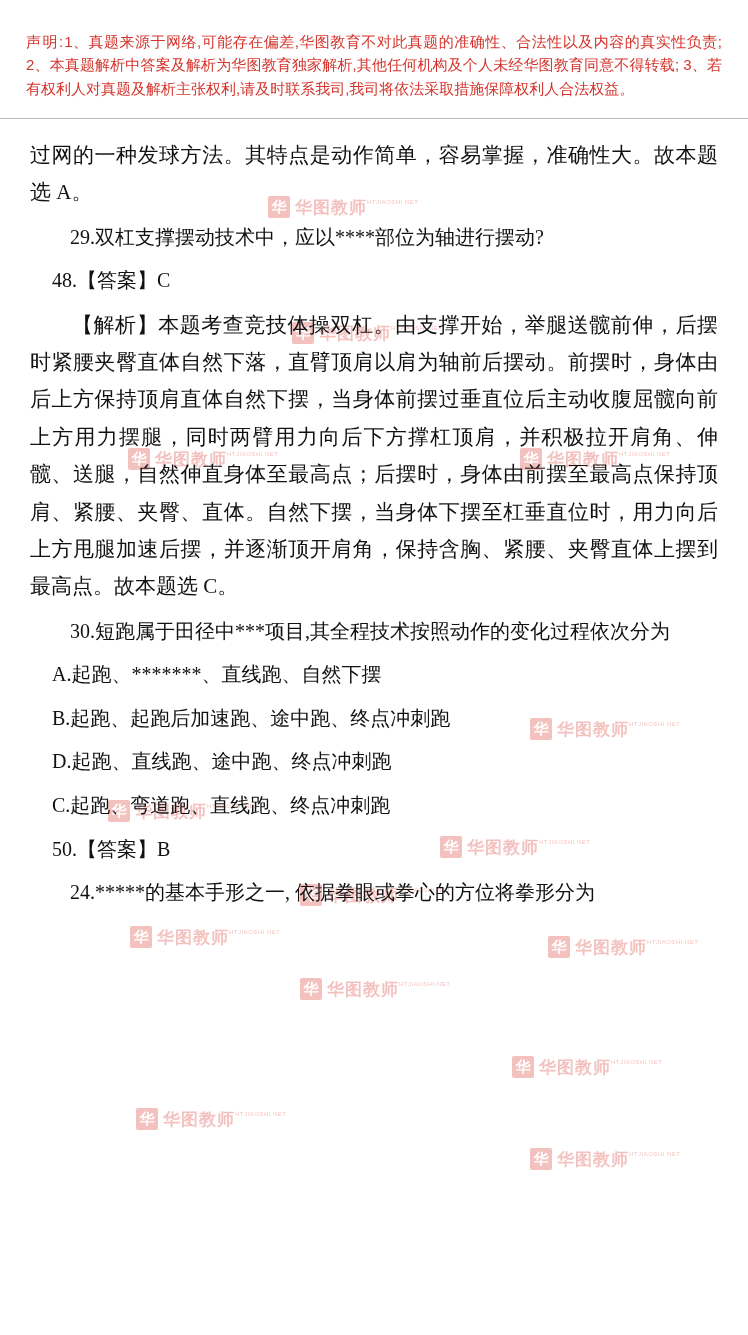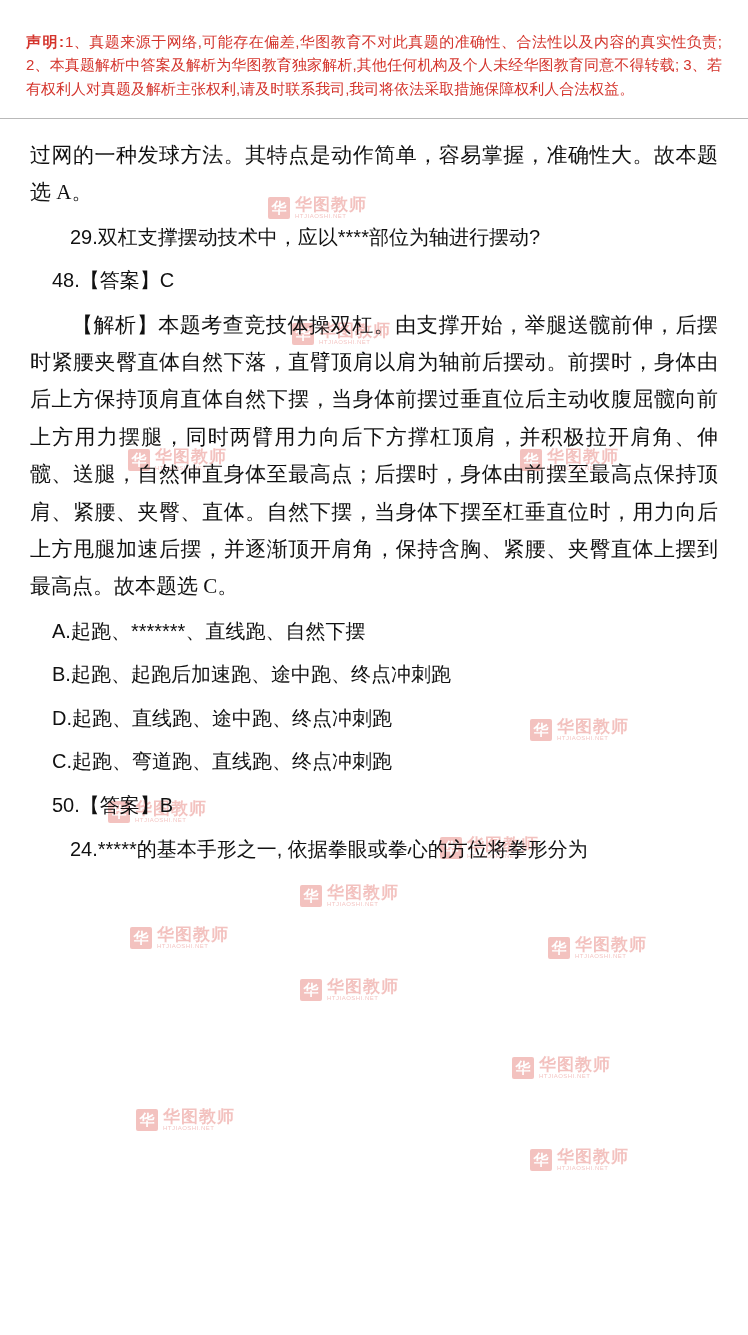--- a/index.html
+++ b/index.html
@@ -46,21 +46,21 @@
     color: #fff;
     font-size: 15px;
     font-weight: bold;
     line-height: 22px;
     text-align: center;
     border-radius: 2px;
     font-family: "Liberation Serif", serif;
   }
   .wm .wm-text {
     display: flex;
-    flex-direction: column;
+    flex-direction: row;
     line-height: 1;
   }
   .wm .wm-main {
     font-size: 17px;
     font-weight: bold;
     color: #d8372f;
     letter-spacing: 1px;
   }
   .wm .wm-sub {
     font-size: 6px;
@@ -73,21 +73,21 @@
     position: relative;
     z-index: 10;
     color: #d4342c;
     font-size: 15px;
     line-height: 1.55;
     padding: 30px 26px 4px 26px;
     text-align: justify;
     font-family: "Liberation Sans", "DejaVu Sans", sans-serif;
   }
   .declaration .decl-label {
-    font-weight: bold;
+    font-weight: normal;
     letter-spacing: 1px;
     margin-top: 44px;
   }
 
   hr.sep {
     position: relative;
     z-index: 10;
     border: none;
     border-top: 1px solid #b9b9b9;
     margin: 14px 0 0 0;
@@ -105,21 +105,21 @@
   }
   .content p {
     margin: 8px;
     text-align: justify;
     text-justify: inter-ideograph;
   }
   .p-indent { text-indent: 2em; }
   .p-indent-1 { text-indent: 1.1em; }
   .p-flush { text-indent: 0; }
   .sans {
-    font-family: Liberation Sans, sans-serif;
+    font-family: Liberation Serif, serif;
     font-size: 20px;
   }
 </style>
 </head>
 <body>
 
 <div class="page">
 
   <div class="watermark-layer">
       <div class="wm" style="left: 268px; top: 196px;">
@@ -226,20 +226,21 @@
     <span class="decl-label">声明:</span><span class="decl-body">1、真题来源于网络,可能存在偏差,华图教育不对此真题的准确性、合法性以及内容的真实性负责; 2、本真题解析中答案及解析为华图教育独家解析,其他任何机构及个人未经华图教育同意不得转载; 3、若有权利人对真题及解析主张权利,请及时联系我司,我司将依法采取措施保障权利人合法权益。</span>
   </div>
 
   <hr class="sep">
 
   <div class="content" id="content-root">
       <p class="p-flush">过网的一种发球方法。其特点是动作简单，容易掌握，准确性大。故本题选 A。</p>
       <p class="p-indent sans">29.双杠支撑摆动技术中，应以****部位为轴进行摆动?</p>
       <p class="p-indent-1 sans">48.【答案】C</p>
       <p class="p-indent">【解析】本题考查竞技体操双杠。由支撑开始，举腿送髋前伸，后摆时紧腰夹臀直体自然下落，直臂顶肩以肩为轴前后摆动。前摆时，身体由后上方保持顶肩直体自然下摆，当身体前摆过垂直位后主动收腹屈髋向前上方用力摆腿，同时两臂用力向后下方撑杠顶肩，并积极拉开肩角、伸髋、送腿，自然伸直身体至最高点；后摆时，身体由前摆至最高点保持顶肩、紧腰、夹臀、直体。自然下摆，当身体下摆至杠垂直位时，用力向后上方甩腿加速后摆，并逐渐顶开肩角，保持含胸、紧腰、夹臀直体上摆到最高点。故本题选 C。</p>
+      <p class="p-indent sans">30.短跑属于田径中***项目,其全程技术按照动作的变化过程依次分为</p>
       <p class="p-indent-1 sans">A.起跑、*******、直线跑、自然下摆</p>
       <p class="p-indent-1 sans">B.起跑、起跑后加速跑、途中跑、终点冲刺跑</p>
       <p class="p-indent-1 sans">D.起跑、直线跑、途中跑、终点冲刺跑</p>
       <p class="p-indent-1 sans">C.起跑、弯道跑、直线跑、终点冲刺跑</p>
       <p class="p-indent-1 sans">50.【答案】B</p>
       <p class="p-indent sans">24.*****的基本手形之一, 依据拳眼或拳心的方位将拳形分为</p>
     </div>
 
 </div>
 

